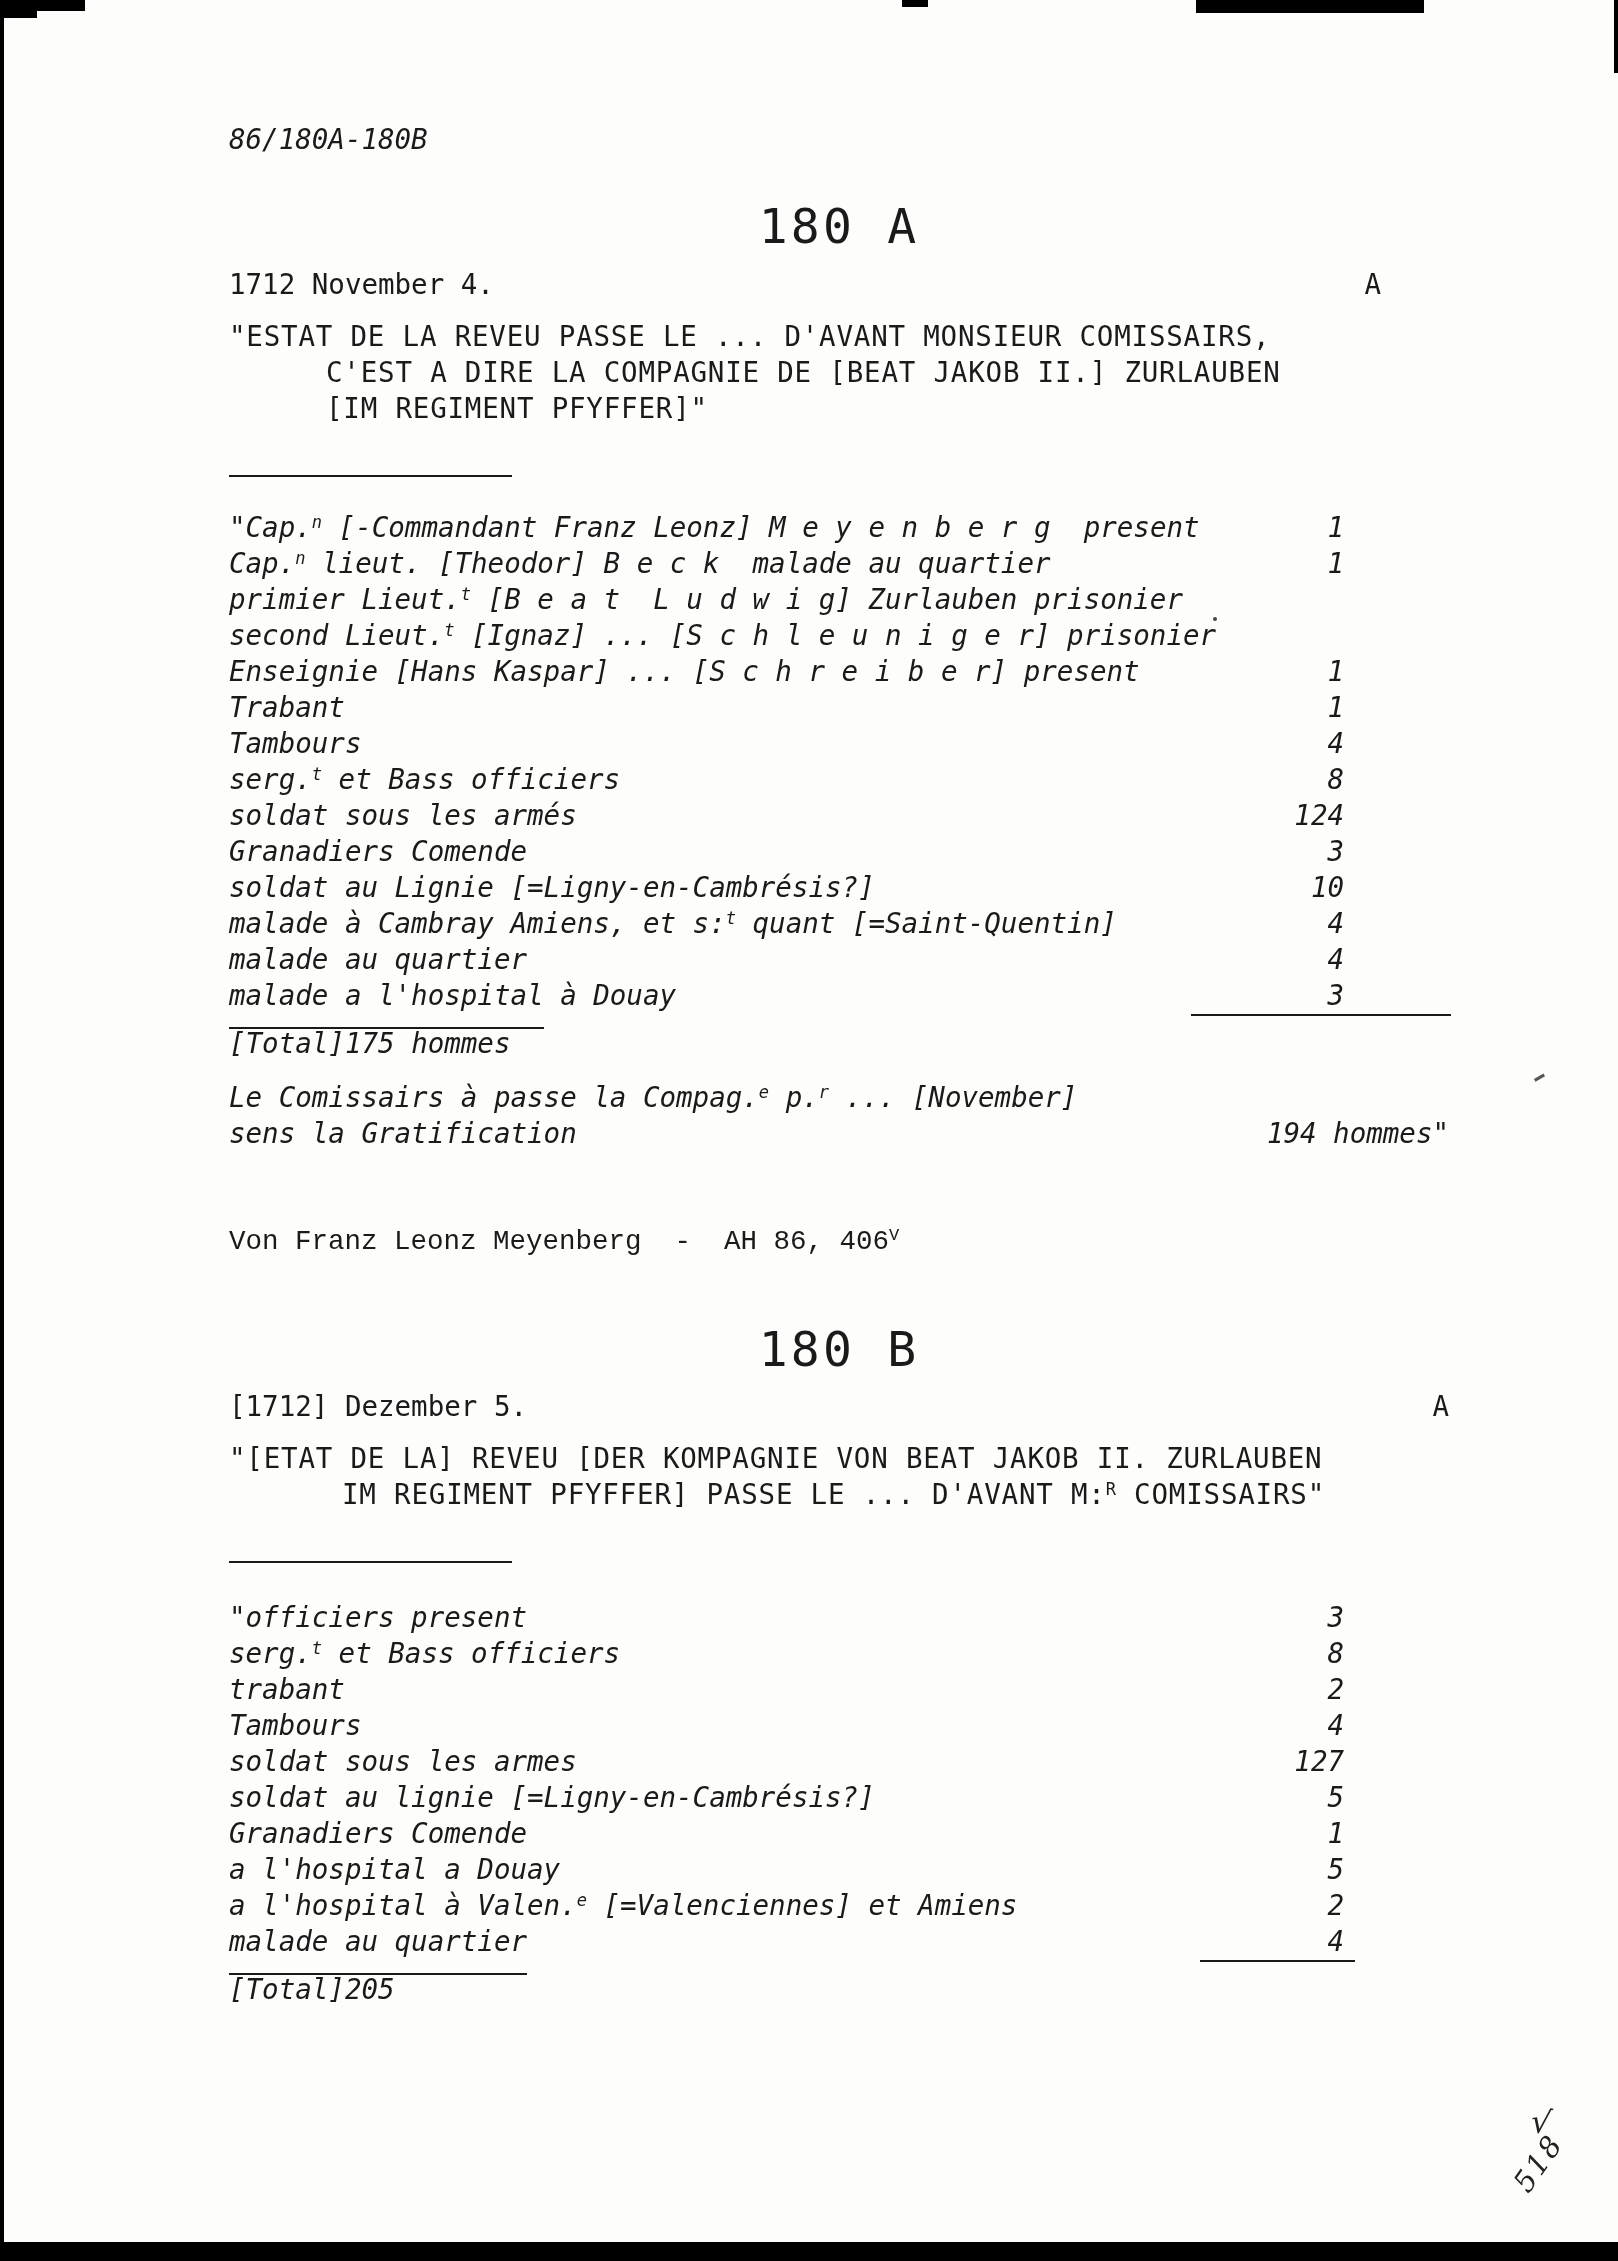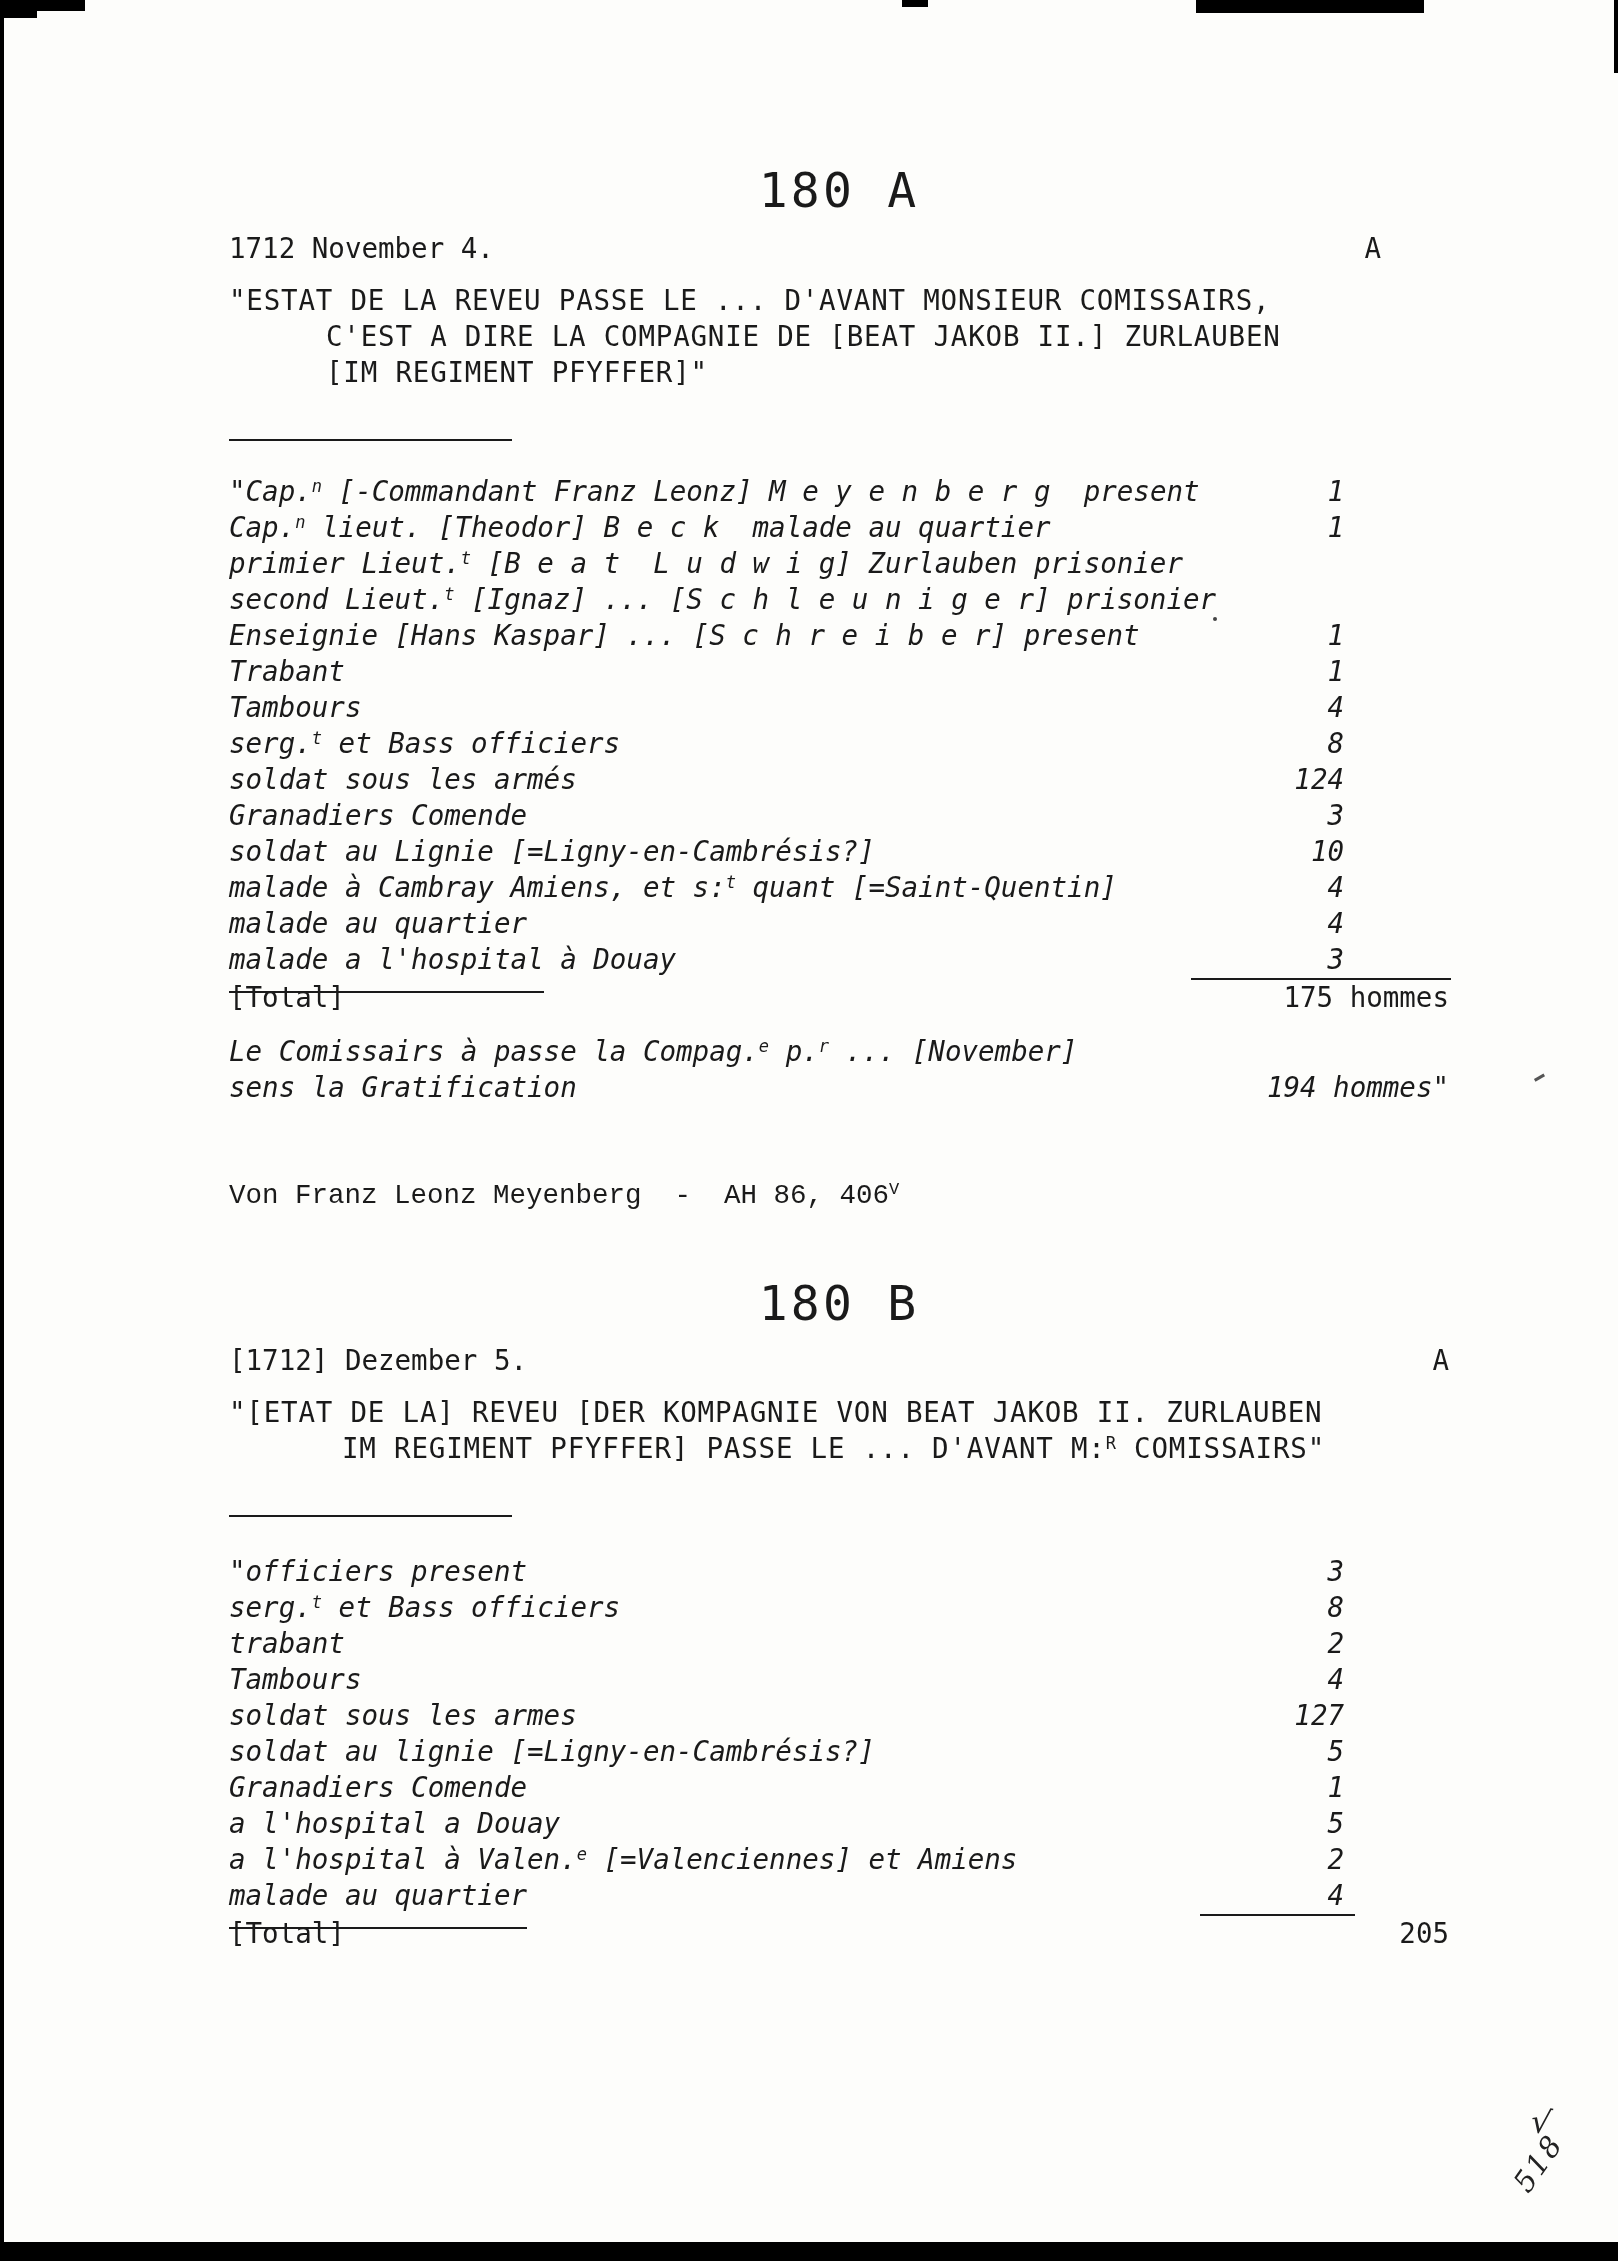--- a/index.html
+++ b/index.html
@@ -85,24 +85,24 @@
   }
   .sum-b .row-value::after {
     content: "";
     position: absolute;
     left: -23px;
     right: -11.3px;
     bottom: -3.2px;
     border-bottom: 2.4px solid #1a1a1a;
   }
   .total-row {
-    margin-top: 2px;
+    margin-top: 12px;
     display: flex;
-    justify-content: space-between;
-    line-height: 36px;
+    line-height: 36px;
+    font-style: italic;
   }
   .closing {
     margin-top: 18px;
     font-style: italic;
   }
   .closing .row-value { min-width: 227px; }
   .source-line {
     margin-top: 73px;
     line-height: 36px;
     white-space: pre-wrap;
@@ -177,20 +177,21 @@
   <div class="artifact art-top-mid"></div>
   <div class="artifact art-top-right"></div>
   <div class="artifact art-right-top"></div>
   <div class="artifact art-left-edge"></div>
   <div class="artifact art-bottom"></div>
   <div class="stray-dot"></div>
   <div class="stray-dot2"></div>
 
   <div class="content">
 
+    <div class="header-ref">86/180A-180B</div>
 
     <div class="section-title">180 A</div>
 
     <div class="date-row">
       <span>1712 November 4.</span>
       <span class="corner-a corner-offset">A</span>
     </div>
 
     <div class="heading">
       <div>"ESTAT DE LA REVEU PASSE LE ... D'AVANT MONSIEUR COMISSAIRS,</div>

